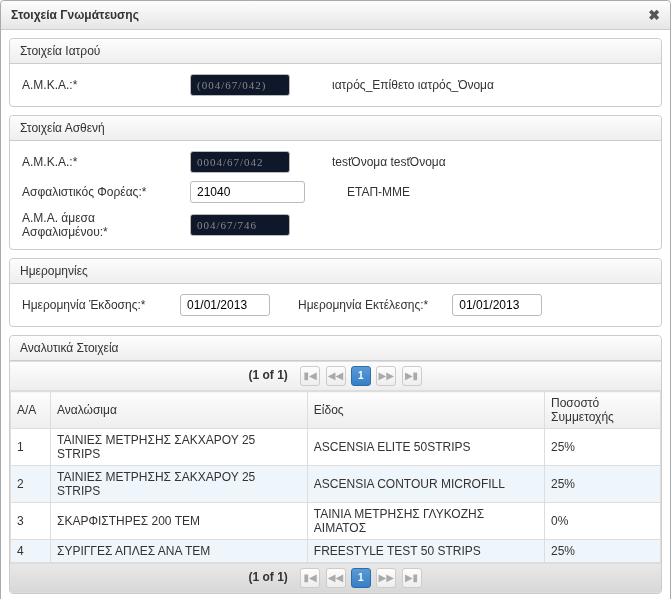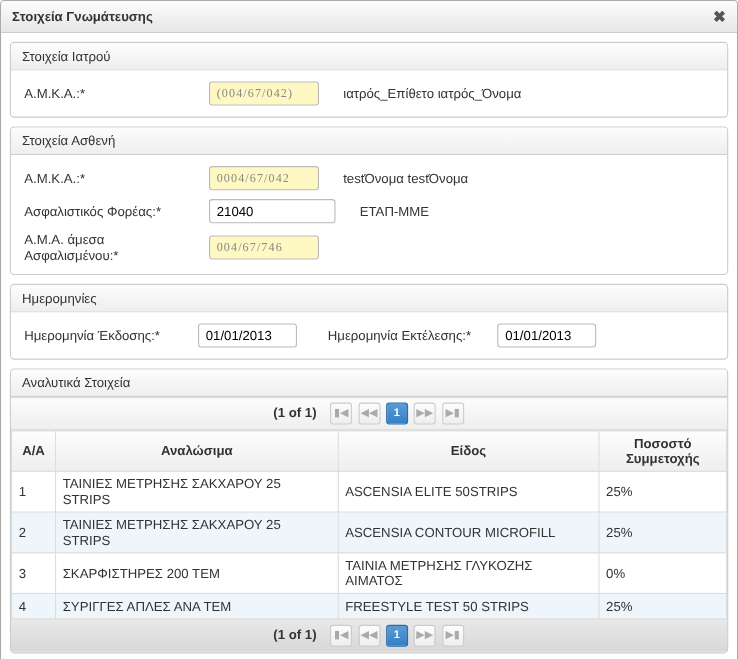--- a/index.html
+++ b/index.html
@@ -79,24 +79,24 @@
   border-radius: 3px;
   padding: 2px 6px;
   width: 100px;
   height: 22px;
   display: flex;
   align-items: center;
   font-family: "Comic Sans MS", cursive;
   font-size: 11px;
   letter-spacing: 1px;
   color: #888;
-  background: #fef9c3;
+  background: #0f172a;
 }
 .static-text {
-  margin-left: 4px;
+  margin-left: 24px;
   color: #333;
 }
 .paginator {
   background: linear-gradient(#fdfdfd, #eee);
   border-top: 1px solid #ddd;
   border-bottom: 1px solid #ddd;
   padding: 4px 0;
   text-align: center;
   position: relative;
 }
@@ -134,23 +134,23 @@
   border-collapse: collapse;
 }
 table.data th, table.data td {
   border: 1px solid #ddd;
   padding: 4px 6px;
   text-align: left;
   font-size: 12px;
 }
 table.data th {
   background: linear-gradient(#fdfdfd,#eee);
-  font-weight: bold;
-  color: #333;
-  text-align: center;
+  font-weight: normal;
+  color: #333;
+  text-align: left;
 }
 table.data tr.even td { background: #eef5fb; }
 .footer-area {
   padding: 8px;
 }
 .details-body { padding: 0; border-radius: 32px; }
 .col-aa { width: 40px; text-align:center; }
 .col-pct { width: 116px; }
 </style>
 </head>

